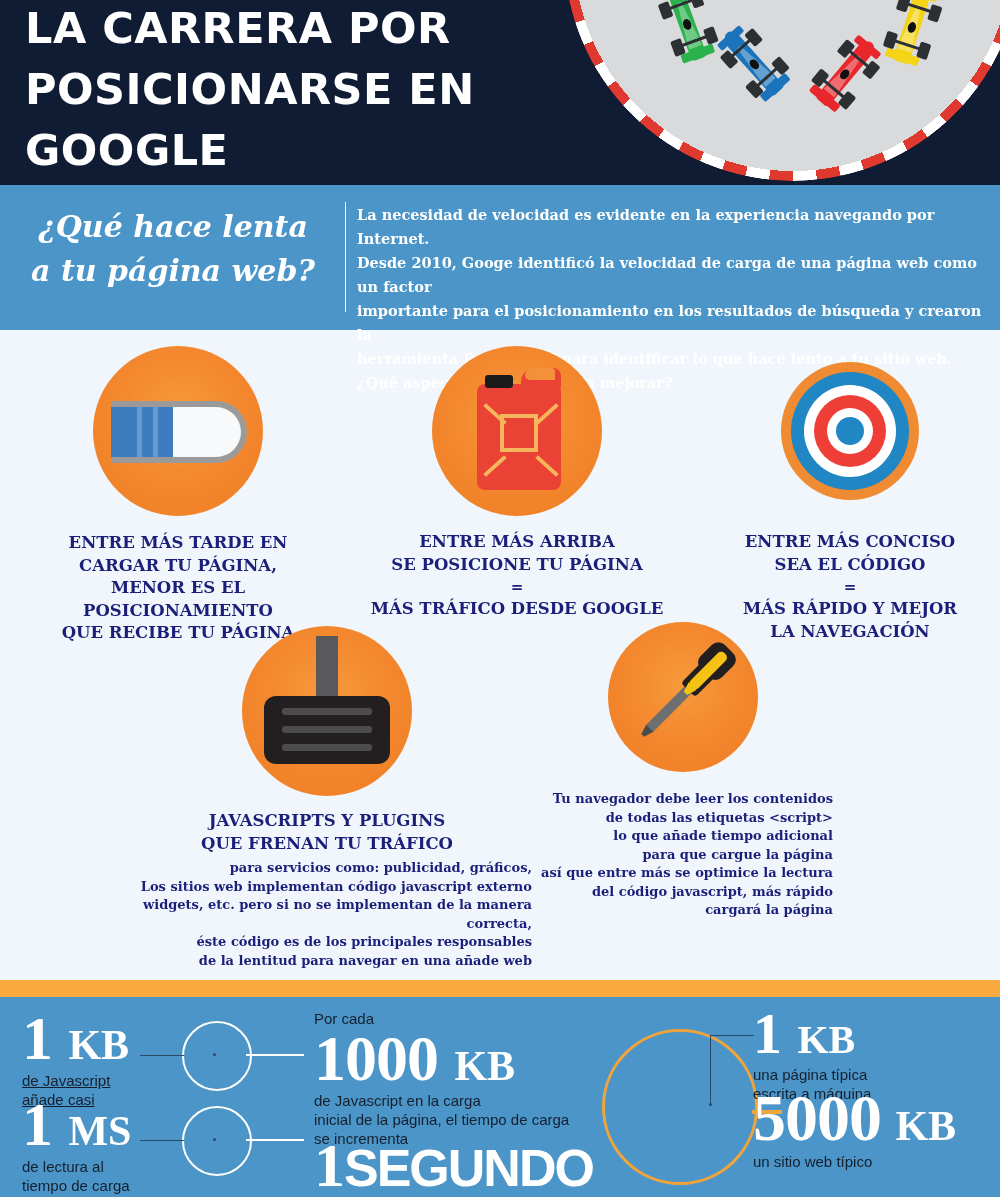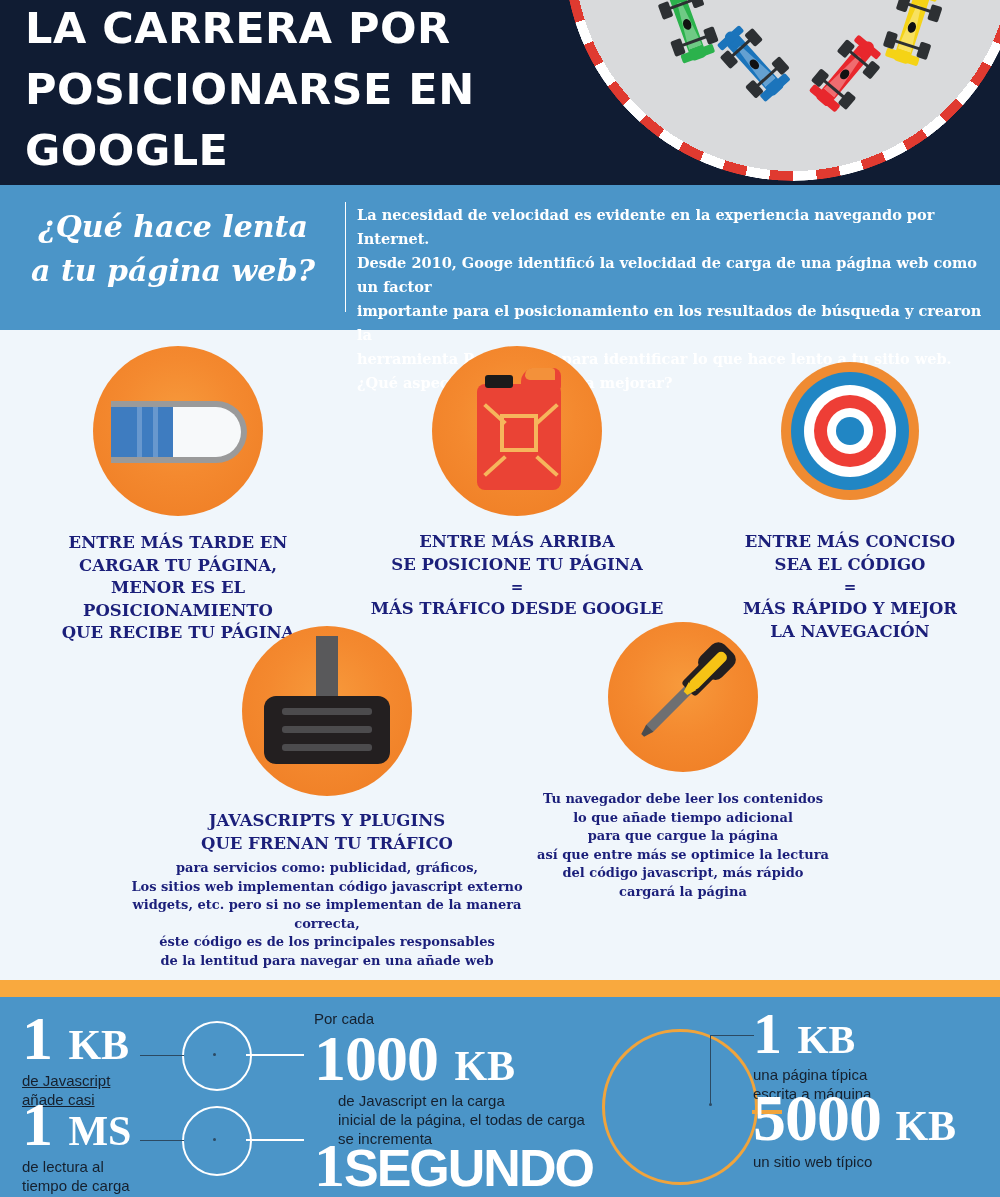--- a/index.html
+++ b/index.html
@@ -97,21 +97,21 @@
   }
   .cap{
     color:#1b1f7a;
     font-family:"DejaVu Serif",serif;
     font-weight:bold;font-size:16.5px;line-height:22.5px;
   }
   .cap .eq{display:block;font-size:15px;line-height:22px;}
   .body-txt{
     color:#1b1f7a;
     font-family:"DejaVu Serif",serif;
-    font-weight:bold;font-size:13px;line-height:18.5px;
+    font-weight:bold;font-size:13px;line-height:18.5px;text-align:right;
   }
 
   
   .ic-battery{position:absolute;left:18px;top:55px;width:136px;height:62px;}
   .ic-battery .shell{
     position:absolute;left:0;top:0;width:136px;height:62px;
     border:6px solid #9a9a9a;border-left:none;border-radius:0 31px 31px 0;
     box-sizing:border-box;background:#f7f9fa;
   }
   .ic-battery .fill{
@@ -377,20 +377,21 @@
               <rect x="49" y="22" width="20" height="30" rx="4" fill="#231f20"></rect>
               <rect x="44" y="-6" width="30" height="34" rx="9" fill="#231f20"></rect>
               <rect x="54" y="0" width="11" height="48" rx="5" fill="#f6c315"></rect>
               <polygon points="54,46 65,46 62,56 57,56" fill="#f6c315"></polygon>
             </g>
           </svg>
         </div>
       </div>
       <div class="body-txt" style="margin-top:18px;">
         <div>Tu navegador debe leer los contenidos</div>
+        <div>de todas las etiquetas &lt;script&gt;</div>
         <div>lo que añade tiempo adicional</div>
         <div>para que cargue la página</div>
         <div>así que entre más se optimice la lectura</div>
         <div>del código javascript, más rápido</div>
         <div>cargará la página</div>
       </div>
     </div>
   </div>
 
   <div class="orange-bar"></div>
@@ -422,23 +423,23 @@
 
     <div class="oc" style="left:182px;top:109px;width:66px;height:66px;"></div>
     <div class="lead" style="left:140px;top:143px;width:44px;"></div>
     <div class="dot" style="left:213px;top:141px;"></div>
     <div class="lead-w" style="left:246px;top:142px;width:58px;"></div>
 
     <div class="stat" style="left:314px;top:12px;">
       <div class="small">Por cada</div>
       <span class="big" style="font-size:64px;line-height:62px;">1000</span>
       <span class="unit" style="font-size:42px;margin-left:12px;">KB</span>
-      <div class="small" style="margin-top:1px;margin-left:24px;">
+      <div class="small" style="margin-top:1px;">
         <div>de Javascript en la carga</div>
-        <div>inicial de la página, el todas de carga</div>
+        <div>inicial de la página, el tiempo de carga</div>
         <div>se incrementa</div>
       </div>
       <div style="margin-top:-14px;">
         <span class="big" style="font-size:62px;line-height:62px;">1</span><span class="big-sans" style="font-size:52px;">SEGUNDO</span>
       </div>
     </div>
 
     <div class="bigcircle" style="left:602px;top:32px;"></div>
     <div class="lead" style="left:710px;top:38px;width:1px;height:70px;background:#2c4a63;"></div>
     <div class="lead" style="left:710px;top:38px;width:44px;background:#2c4a63;"></div>

